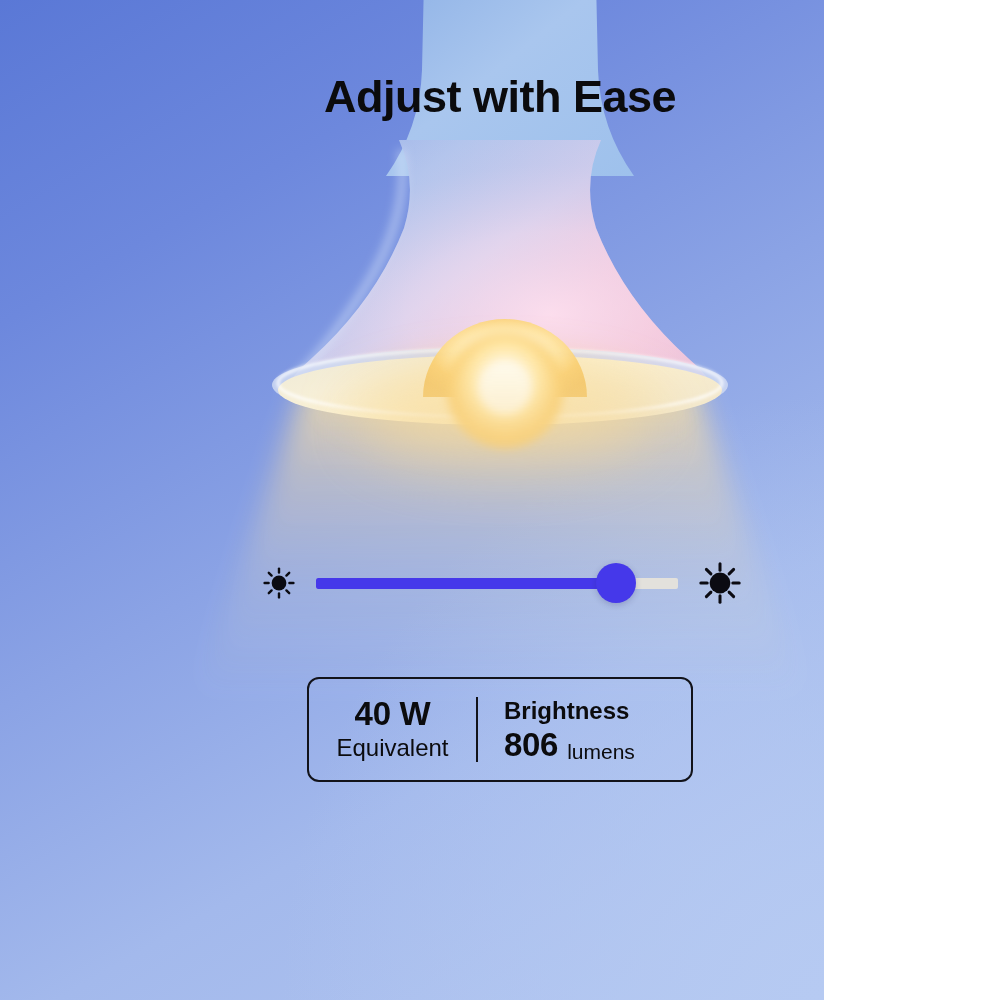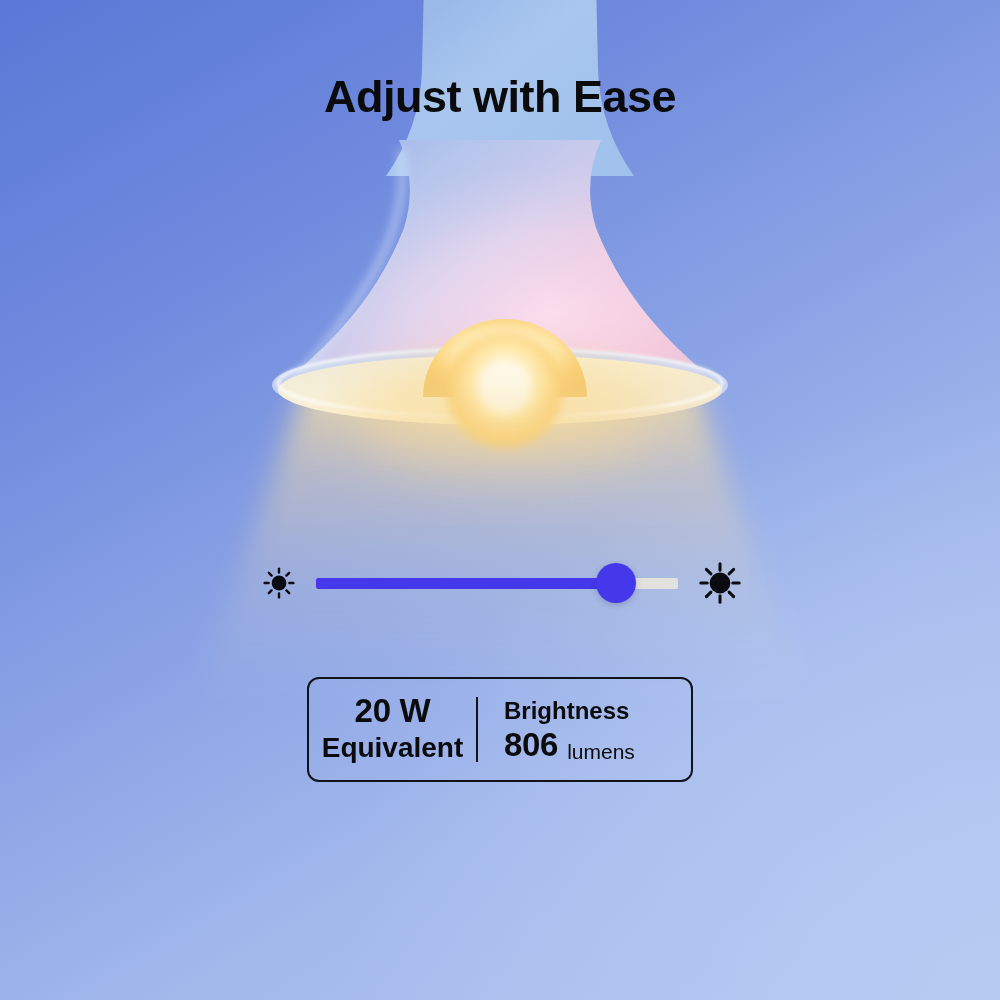--- a/index.html
+++ b/index.html
@@ -9,21 +9,21 @@
   body {
     width: 1000px;
     height: 1000px;
     font-family: "Liberation Sans", sans-serif;
     overflow: hidden;
   }
 
   
   .stage {
     position: relative;
-    width: 1000px;
+    width: 824px;
     height: 1000px;
     overflow: hidden;
     background:
       radial-gradient(120% 110% at 100% 100%, #b6caf2 0%, rgba(182,202,242,0) 55%),
       linear-gradient(150deg, #5a78d6 0%, #6d88dd 22%, #8ba3e5 48%, #a3b9ec 70%, #b2c6f0 100%);
   }
 
   
   .bulb-wrap {
     position: absolute;
@@ -132,22 +132,22 @@
     padding-left: 26px;
   }
   .spec-big {
     font-size: 33px;
     font-weight: 700;
     color: #0b0b0d;
     line-height: 1.16;
     letter-spacing: -0.3px;
   }
   .spec-sub {
-    font-size: 28px;
-    font-weight: 700;
+    font-size: 24px;
+    font-weight: 400;
     color: #0b0b0d;
     line-height: 1.22;
   }
   .spec-line {
     display: flex;
     align-items: flex-end;
     gap: 9px;
     line-height: 1.16;
   }
   .spec-head {
@@ -319,21 +319,21 @@
         <line x1="8.4" y1="8.4" x2="12.9" y2="12.9"></line>
         <line x1="31.1" y1="31.1" x2="35.6" y2="35.6"></line>
         <line x1="35.6" y1="8.4" x2="31.1" y2="12.9"></line>
         <line x1="12.9" y1="31.1" x2="8.4" y2="35.6"></line>
       </g>
     </svg>
   </div>
 
   <div class="spec-box">
     <div class="spec-cell spec-left">
-      <div class="spec-big">20 W</div>
+      <div class="spec-big">40 W</div>
       <div class="spec-sub">Equivalent</div>
     </div>
 
     <div class="spec-divider"></div>
 
     <div class="spec-cell spec-right">
       <div class="spec-head">Brightness</div>
       <div class="spec-line">
         <span class="spec-big">806</span>
         <span class="spec-unit">lumens</span>

